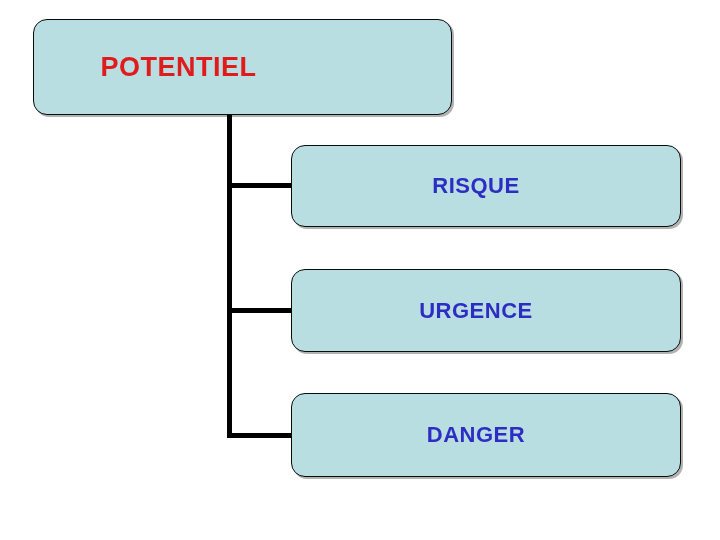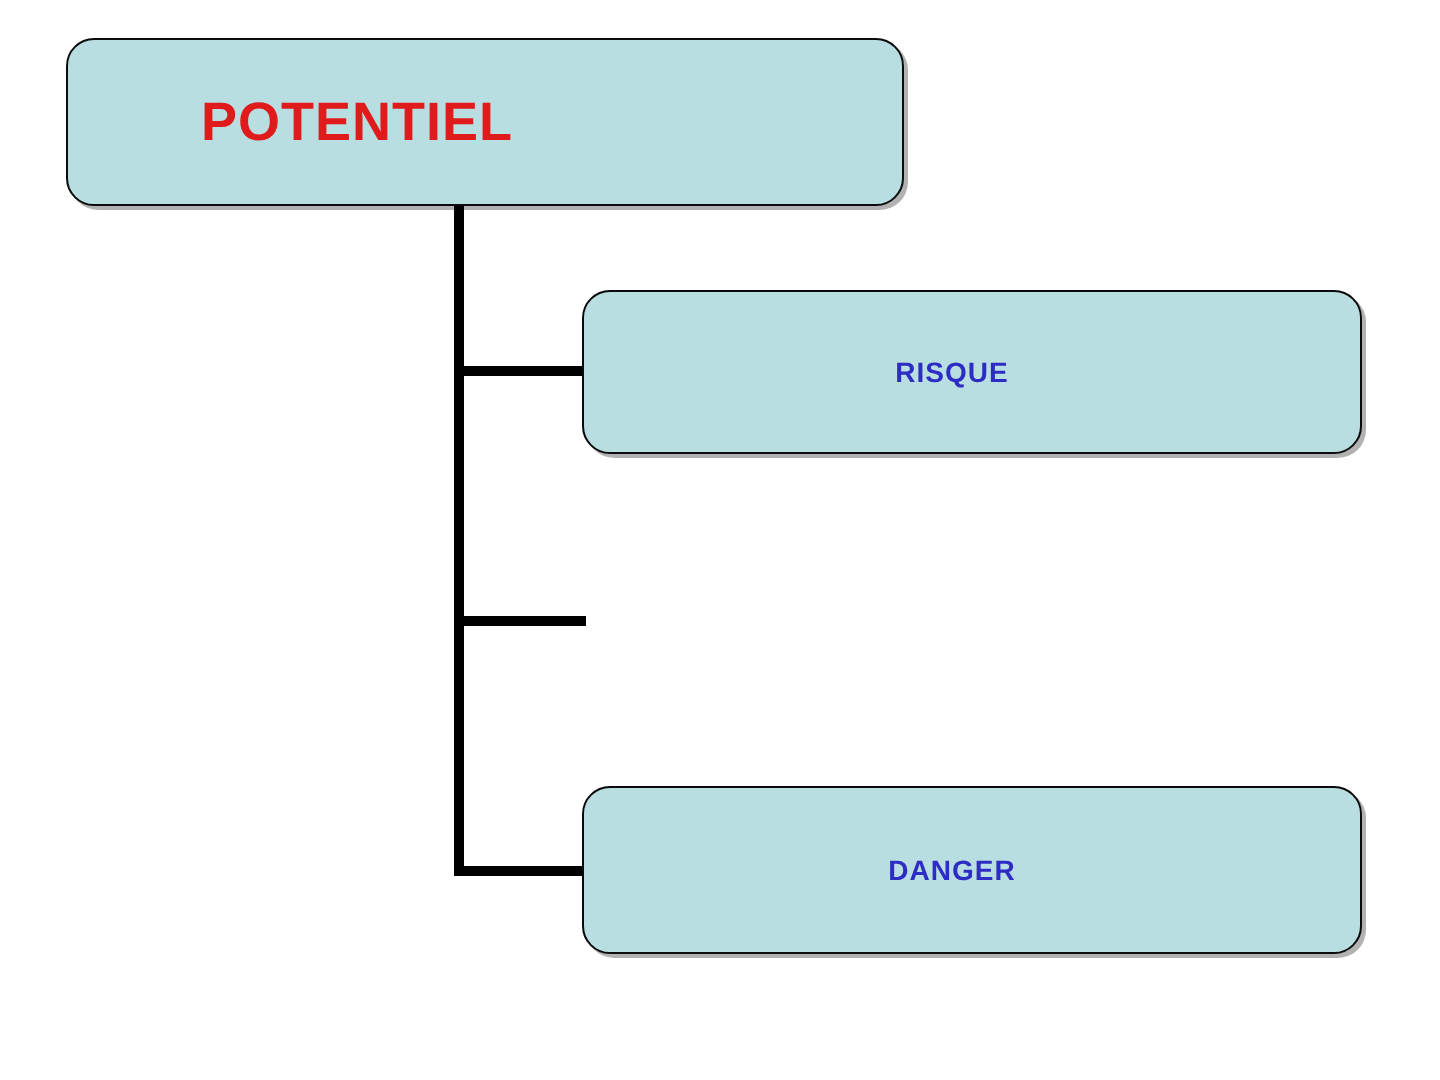--- a/index.html
+++ b/index.html
@@ -55,32 +55,32 @@
     font-weight: bold;
     letter-spacing: 0.5px;
     white-space: nowrap;
   }
 
   
   .node-root {
     left: 33px;
     top: 19px;
     width: 419px;
-    height: 84px;
+    height: 96px;
   }
   .node-root .node-label {
     color: #e01b1b;
     font-size: 27px;
     padding-right: 128px;
   }
 
   
   .node-child .node-label {
     color: #2d2dc4;
-    font-size: 14px;
+    font-size: 22px;
     padding-right: 20px;
   }
 
   .node-risque  { left: 291px; top: 145px; width: 390px; height: 82px; }
   .node-urgence { left: 291px; top: 269px; width: 390px; height: 83px; }
   .node-danger  { left: 291px; top: 393px; width: 390px; height: 84px; align-items: center; }
 
   
   .trunk {
     left: 227px;
@@ -112,18 +112,21 @@
   </div>
 
   <div class="node node-root">
     <span class="node-label">POTENTIEL</span>
   </div>
 
   <div class="node node-child node-risque">
     <span class="node-label">RISQUE</span>
   </div>
 
+  <div class="node node-child node-urgence">
+    <span class="node-label">URGENCE</span>
+  </div>
 
   <div class="node node-child node-danger">
     <span class="node-label">DANGER</span>
   </div>
 
 </div>
 
 </body></html>

